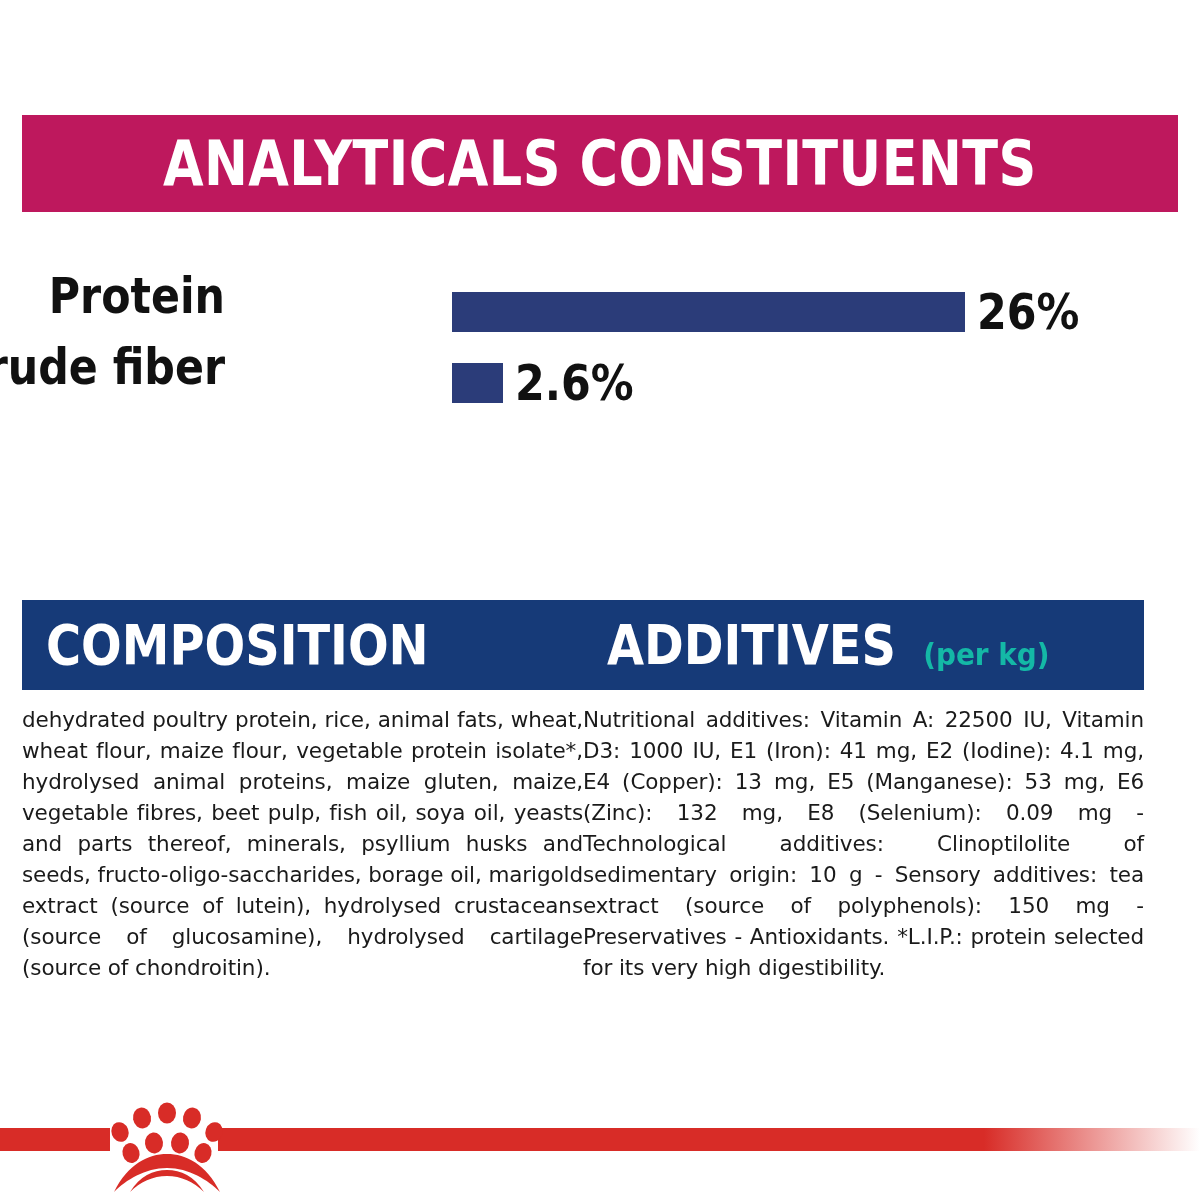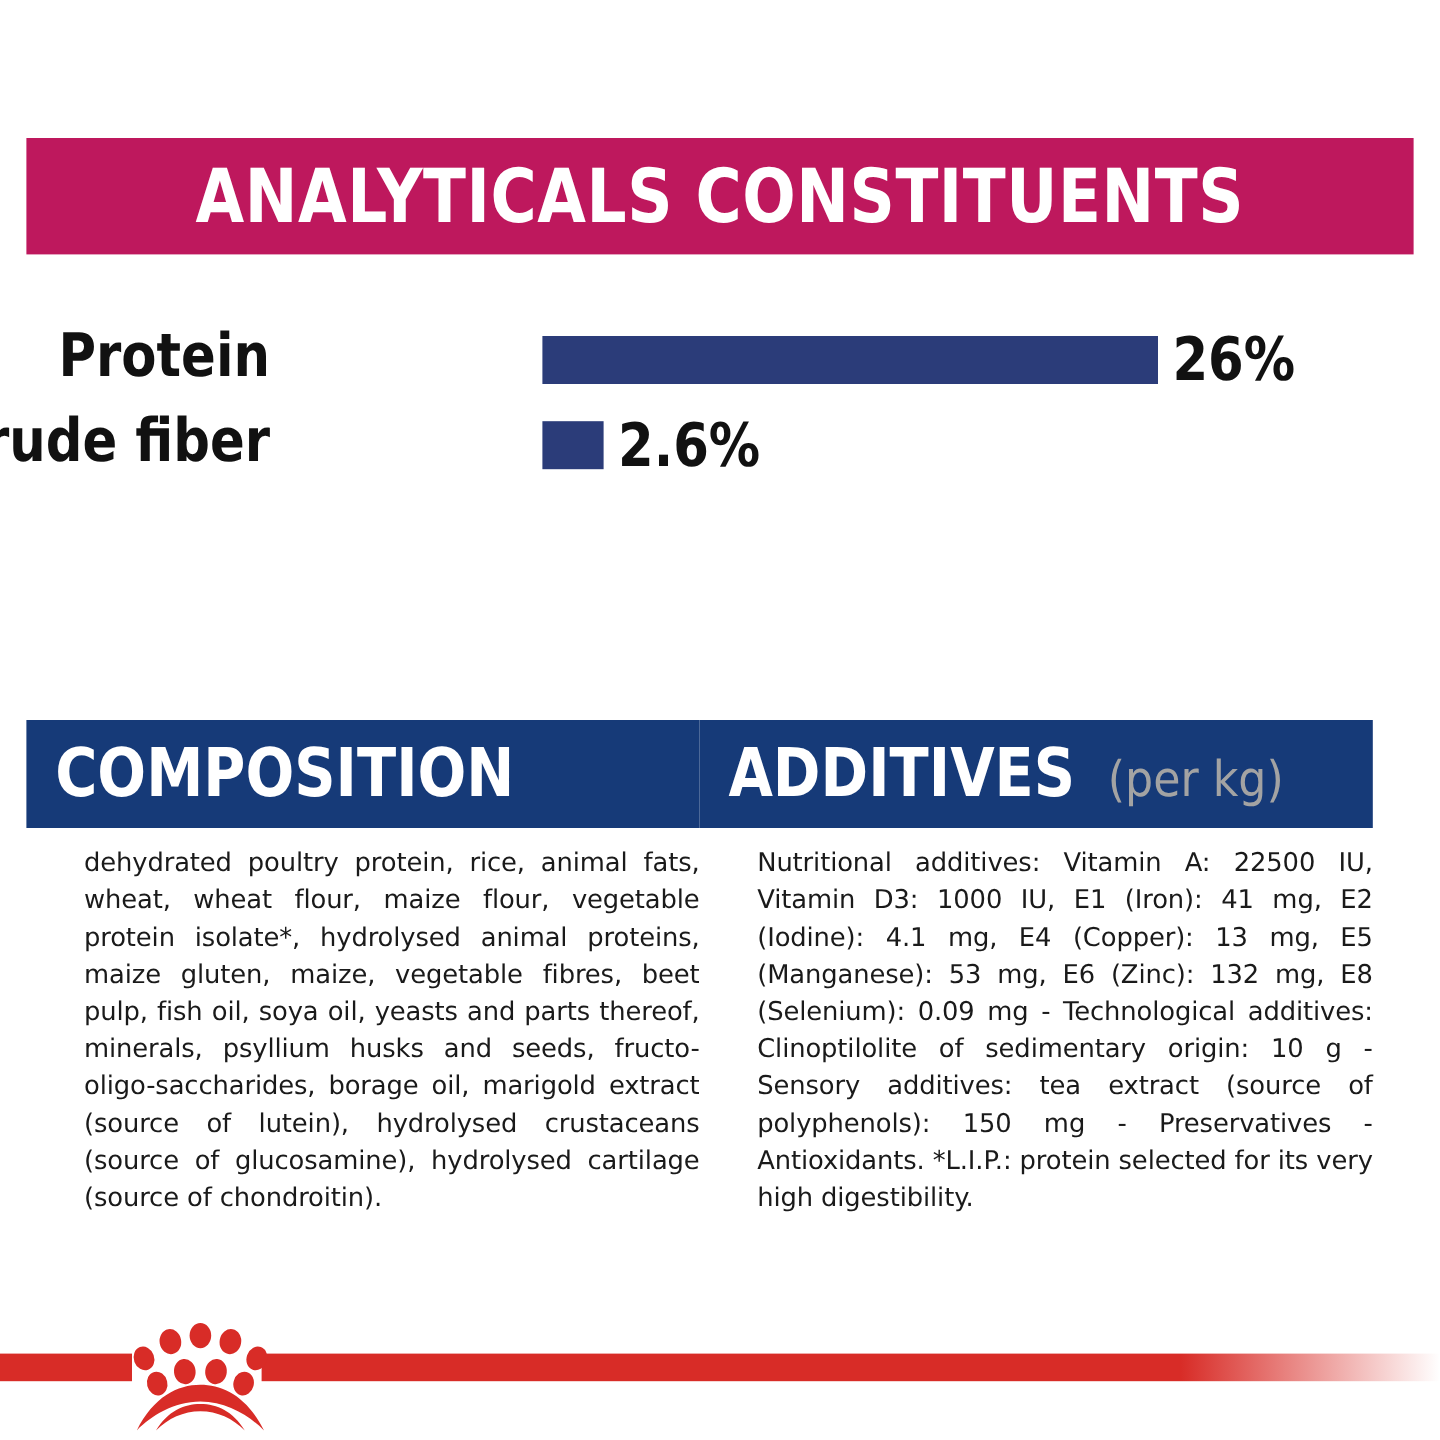--- a/index.html
+++ b/index.html
@@ -69,21 +69,21 @@
     font-weight: bold;
     font-size: 50px;
     line-height: 52px;
     transform: scaleX(0.95);
     transform-origin: right center;
     white-space: nowrap;
   }
   .chart-track {
     position: absolute;
     left: 452px;
-    top: 10px;
+    top: 22px;
     height: 40px;
     display: flex;
     align-items: center;
   }
   .chart-bar {
     height: 40px;
     background: #2b3c79;
     flex: 0 0 auto;
   }
   .chart-value {
@@ -122,41 +122,40 @@
     color: #ffffff;
     font-family: "Liberation Sans Narrow", "DejaVu Sans Condensed", "Liberation Sans", sans-serif;
     font-weight: bold;
     font-size: 56px;
     line-height: 1;
     transform: scaleX(0.95);
     transform-origin: left center;
     white-space: nowrap;
   }
   .section-subtitle {
-    color: #a3a3a3;
-    font-family: "Liberation Sans Narrow", "DejaVu Sans Condensed", "Liberation Sans", sans-serif;
-    font-weight: normal;
-    font-size: 41px;
+    color: #14b8a6;
+    font-family: "Liberation Sans Narrow", "DejaVu Sans Condensed", "Liberation Sans", sans-serif;
+    font-weight: bold;
+    font-size: 31px;
     line-height: 1;
     margin-left: 12px;
     margin-bottom: 3px;
     align-self: flex-end;
     padding-bottom: 17px;
     white-space: nowrap;
   }
   .body-text {
     margin-top: 14px;
     color: #1a1a1a;
     font-family: "DejaVu Sans", "Liberation Sans", sans-serif;
     font-size: 21.5px;
     line-height: 31px;
     text-align: justify;
     text-justify: inter-word;
     letter-spacing: -0.1px;
-    margin-left: 48px;
   }
 
   
   .footer {
     position: absolute;
     left: 0;
     top: 1090px;
     width: 1200px;
     height: 110px;
   }

